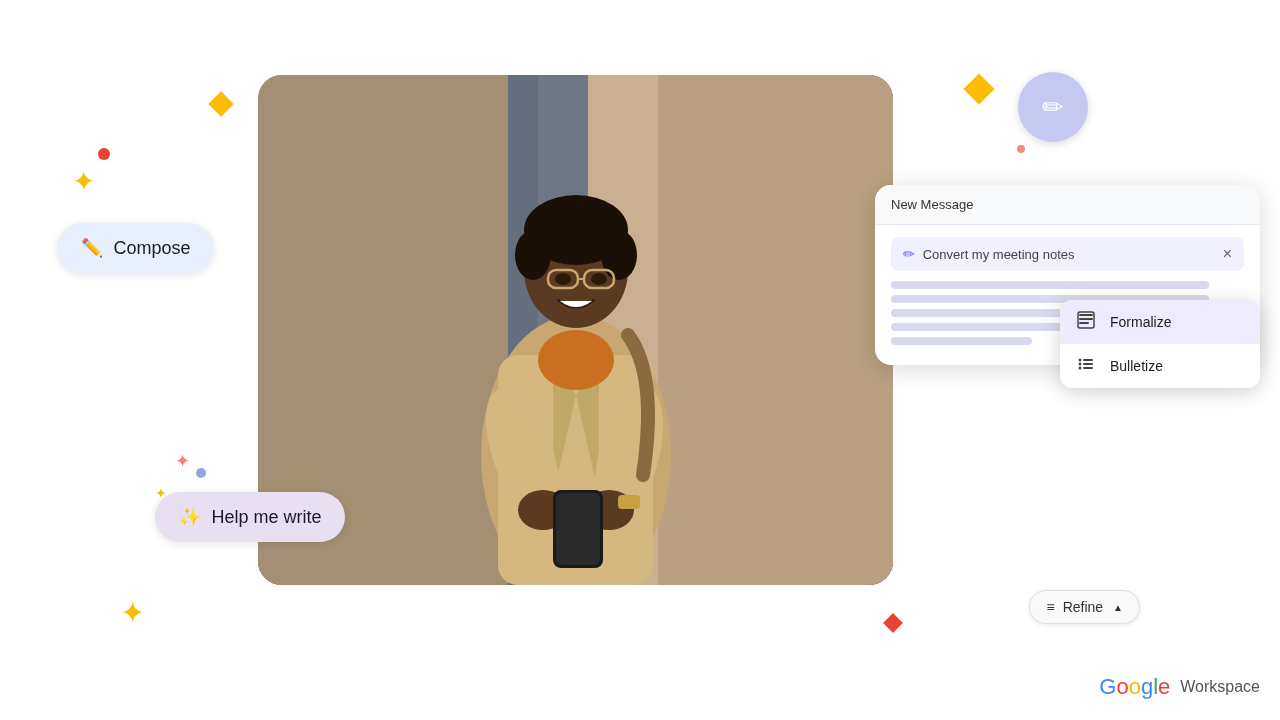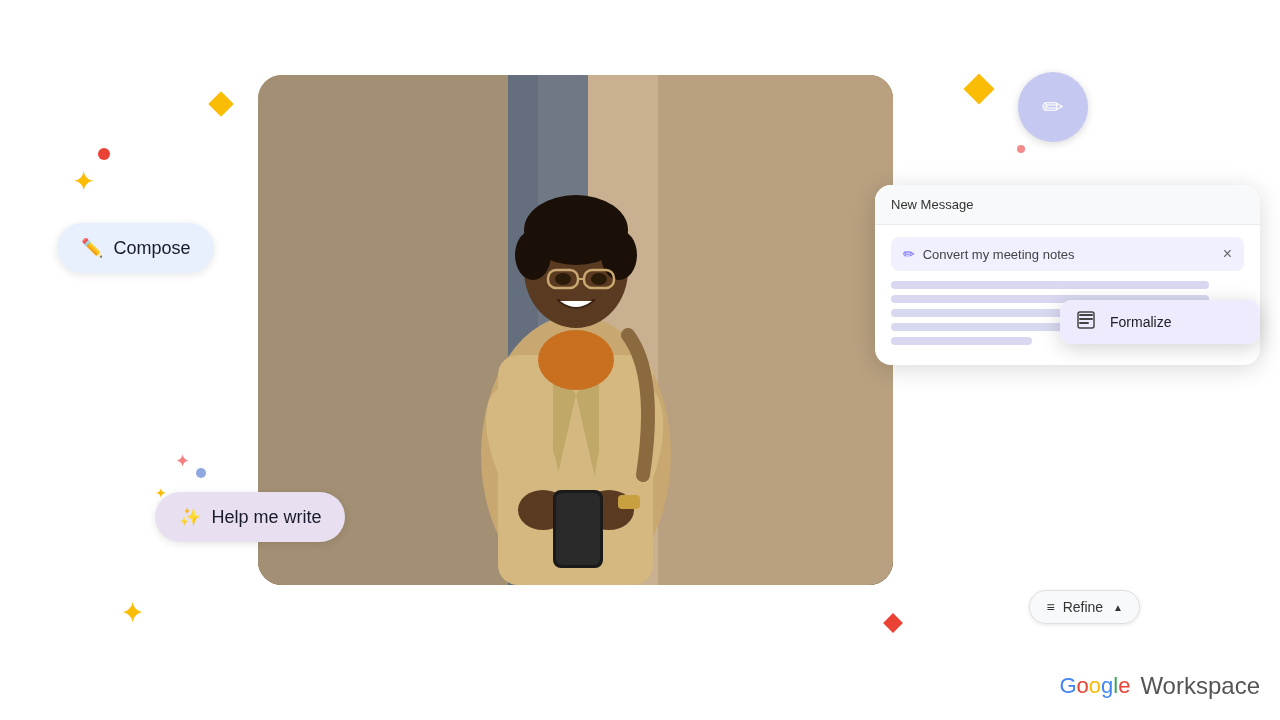--- a/index.html
+++ b/index.html
@@ -416,26 +416,39 @@
     <span class="menu-icon">
       <svg width="18" height="18" viewBox="0 0 18 18">
           <rect x="2" y="3" width="14" height="2" rx="1" fill="#444"></rect>
           <rect x="2" y="7" width="14" height="2" rx="1" fill="#444"></rect>
           <rect x="2" y="11" width="10" height="2" rx="1" fill="#444"></rect>
           <rect x="1" y="1" width="16" height="16" rx="2" fill="none" stroke="#444" stroke-width="1.5"></rect>
         </svg>
     </span>
     <span>Formalize</span>
   </div>
+  <div class="menu-item">
+    <span class="menu-icon">
+      <svg width="18" height="18" viewBox="0 0 18 18">
+          <circle cx="3" cy="5" r="1.5" fill="#444"></circle>
+          <rect x="6" y="4" width="10" height="2" rx="1" fill="#444"></rect>
+          <circle cx="3" cy="9" r="1.5" fill="#444"></circle>
+          <rect x="6" y="8" width="10" height="2" rx="1" fill="#444"></rect>
+          <circle cx="3" cy="13" r="1.5" fill="#444"></circle>
+          <rect x="6" y="12" width="10" height="2" rx="1" fill="#444"></rect>
+        </svg>
+    </span>
+    <span>Bulletize</span>
+  </div>
 </div>
 
 <div class="refine-bar" style="right: 140px; top: 590px;">
   <span class="refine-icon">≡</span>
   <span>Refine</span>
   <span style="font-size: 10px; margin-left: 2px;">▲</span>
 </div>
 
 <div class="google-workspace-logo">
   <span style="font-size: 22px; font-weight: 400; color: #555;">
     <span class="g-blue">G</span><span class="g-red">o</span><span class="g-yellow">o</span><span class="g-blue">g</span><span class="g-green">l</span><span class="g-red">e</span>
   </span>
-  <span style="font-size: 24px; font-weight: 400; color: #555; margin-left: 4px;">Workspace</span>
+  <span style="font-size: 16px; font-weight: 400; color: #555; margin-left: 4px;">Workspace</span>
 </div>
 
 </body></html>

